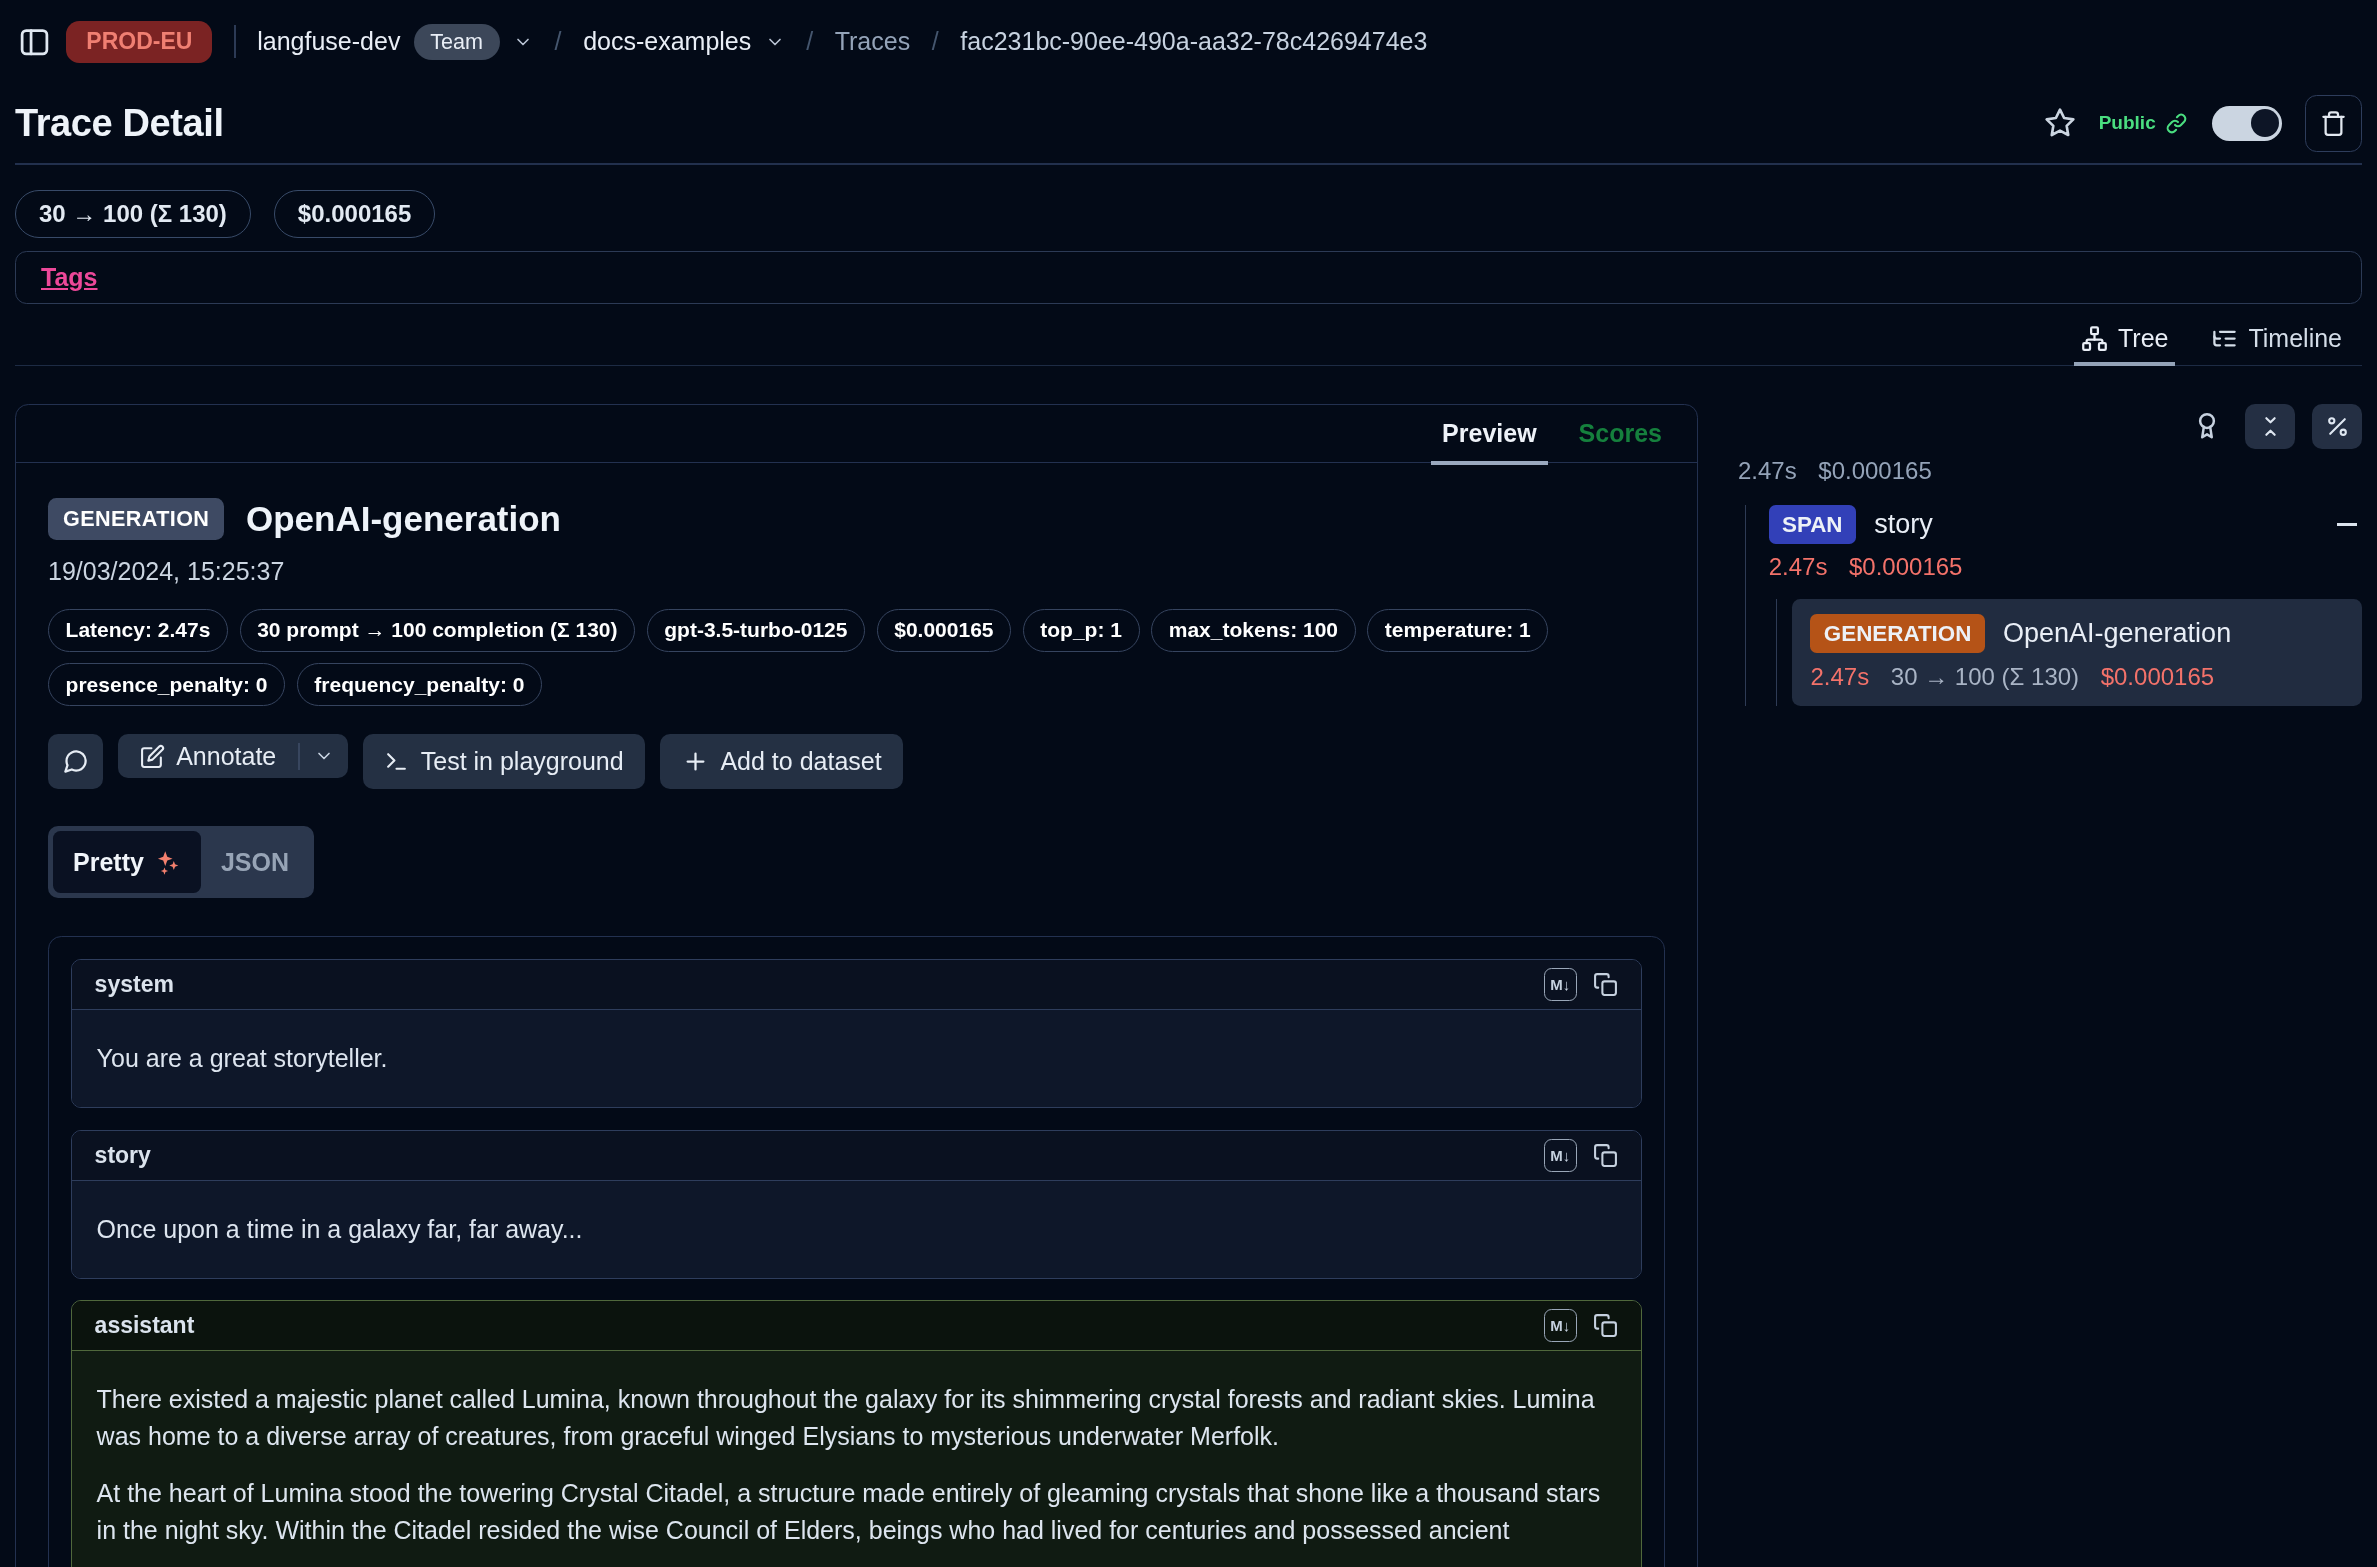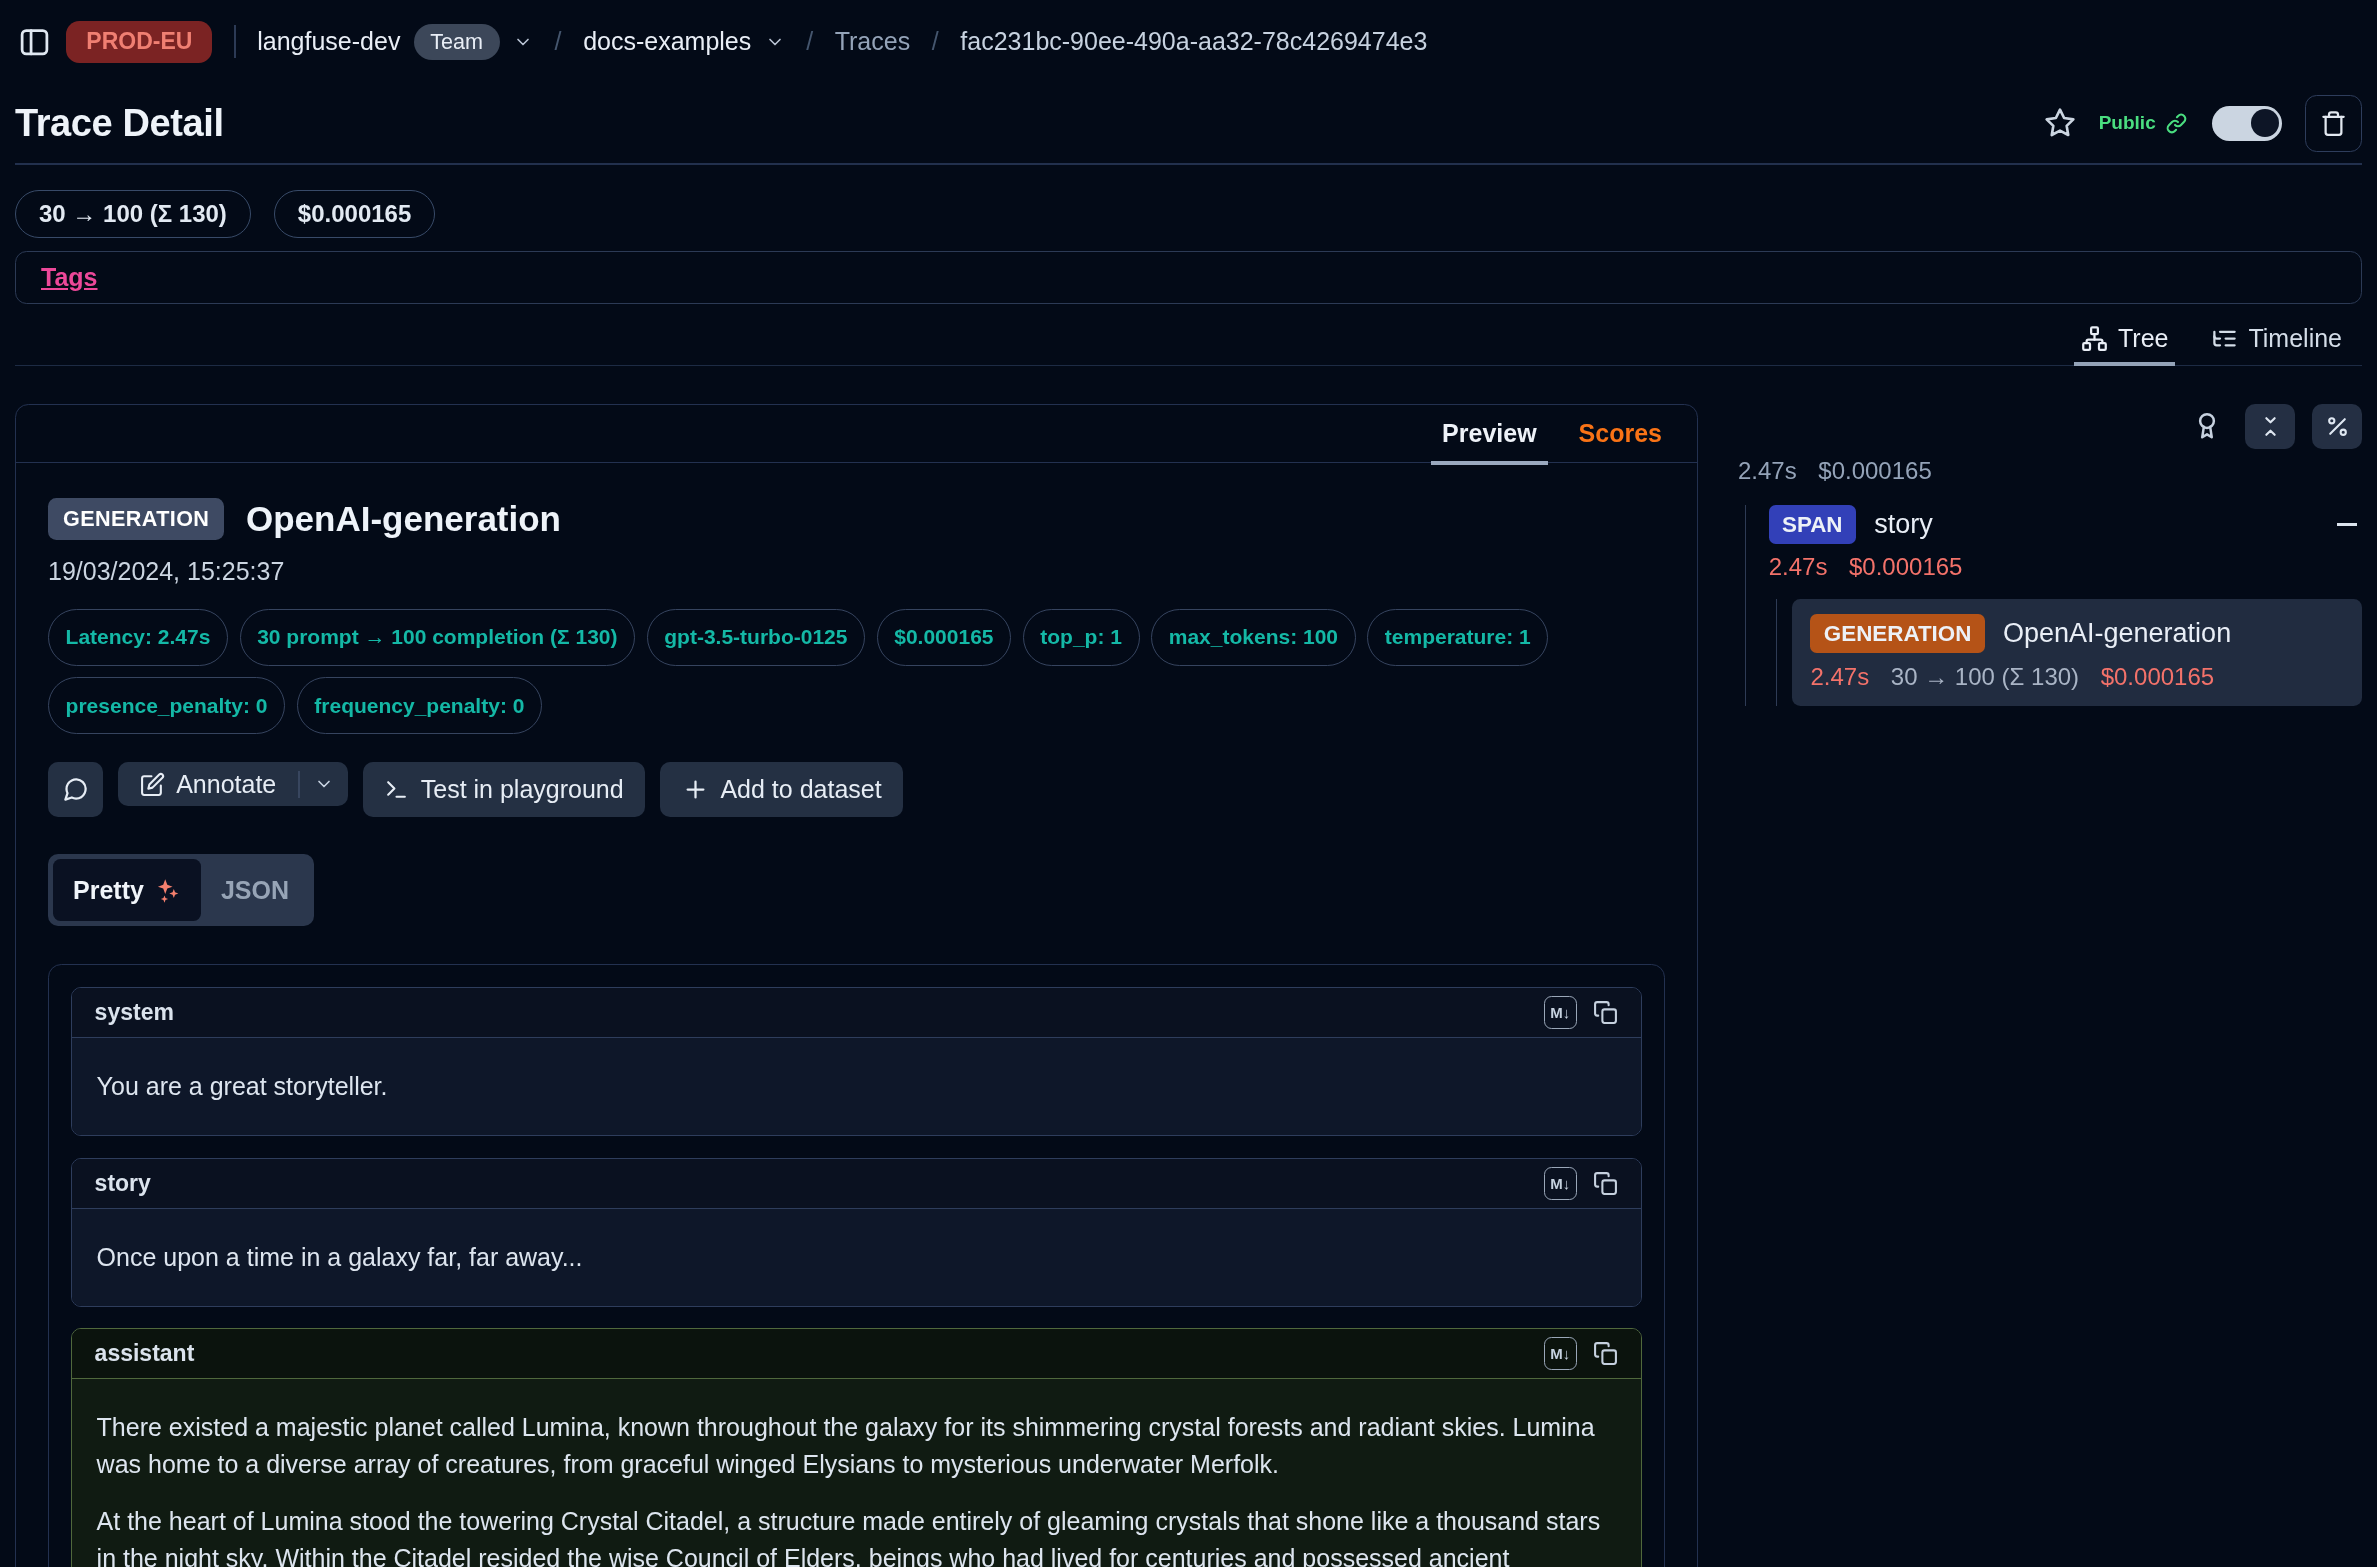--- a/index.html
+++ b/index.html
@@ -47,33 +47,33 @@
   .view-tabs { margin-top:20px; display:flex; justify-content:flex-end; gap:43px; border-bottom:1.7px solid #1d2b44; padding:0 20px 11.6px 0; }
   .vtab { display:flex; align-items:center; gap:10px; font-size:25px; color:#d4dde8; position:relative; cursor:pointer; }
   .vtab.active { color:#e9eef6; }
   .vtab.active::after { content:""; position:absolute; left:-6.7px; right:-6.7px; bottom:-13.3px; height:4.2px; background:#94a3b8; }
 
   
   .content { display:flex; margin-top:38px; gap:40px; }
 
   .main-card { width:1683px; min-height:1131px; border:1.7px solid #233150; border-radius:13.3px; }
   .card-tabs { height:58px; display:flex; justify-content:flex-end; align-items:center; gap:42px; padding-right:35px; border-bottom:1.7px solid #233150; }
-  .ctab { font-size:25px; font-weight:600; color:#f97316; position:relative; cursor:pointer; }
+  .ctab { font-size:25px; font-weight:600; color:#15803d; position:relative; cursor:pointer; }
   .ctab.active { color:#eef2f8; }
   .ctab.active::after { content:""; position:absolute; left:-11.6px; right:-11.6px; bottom:-17.5px; height:4.2px; background:#9aa8be; }
   .card-body { padding:35px 32px 32px; }
 
   .gen-header { display:flex; align-items:center; gap:21.6px; }
   .type-badge { background:#3e4a63; color:#fff; font-size:21.6px; font-weight:700; letter-spacing:0.4px; padding:8.3px 15px; border-radius:8.3px; }
   .gen-title { font-size:35px; font-weight:700; color:#eef3f9; }
   .timestamp { margin-top:16.6px; font-size:25px; color:#cbd5e1; }
 
   .meta-row { margin-top:23px; display:flex; flex-wrap:wrap; gap:11.6px; }
   .meta-row.second { margin-top:11.6px; }
-  .meta-pill { display:inline-flex; align-items:center; height:57px; padding:0 16.6px; border:1.7px solid #36445f; border-radius:830px; font-size:21px; font-weight:700; color:#14b8a6; }
+  .meta-pill { display:inline-flex; align-items:center; height:43px; padding:0 16.6px; border:1.7px solid #36445f; border-radius:830px; font-size:21px; font-weight:700; color:#ffffff; }
 
   .actions-row { margin-top:28px; display:flex; gap:15px; }
   .act-icon-btn { width:55px; height:55px; background:#243043; border-radius:10px; display:flex; align-items:center; justify-content:center; color:#e7edf5; cursor:pointer; }
   .act-btn { height:55px; display:flex; align-items:center; gap:11.6px; padding:0 21.6px; background:#243043; border-radius:10px; font-size:25px; font-weight:500; color:#e7edf5; cursor:pointer; }
   .annotate-group { height:44px; display:flex; background:#243043; border-radius:10px; overflow:hidden; }
   .annotate-main { display:flex; align-items:center; gap:11.6px; padding:0 21.6px; font-size:25px; font-weight:500; color:#e7edf5; cursor:pointer; }
   .annotate-sep { width:1.7px; background:#38465f; margin:8.3px 0; }
   .annotate-caret { width:48px; display:flex; align-items:center; justify-content:center; color:#c9d4e2; cursor:pointer; }
 
   .segmented { margin-top:37px; display:inline-flex; align-items:center; background:#2b374d; border-radius:10px; padding:5px; }

